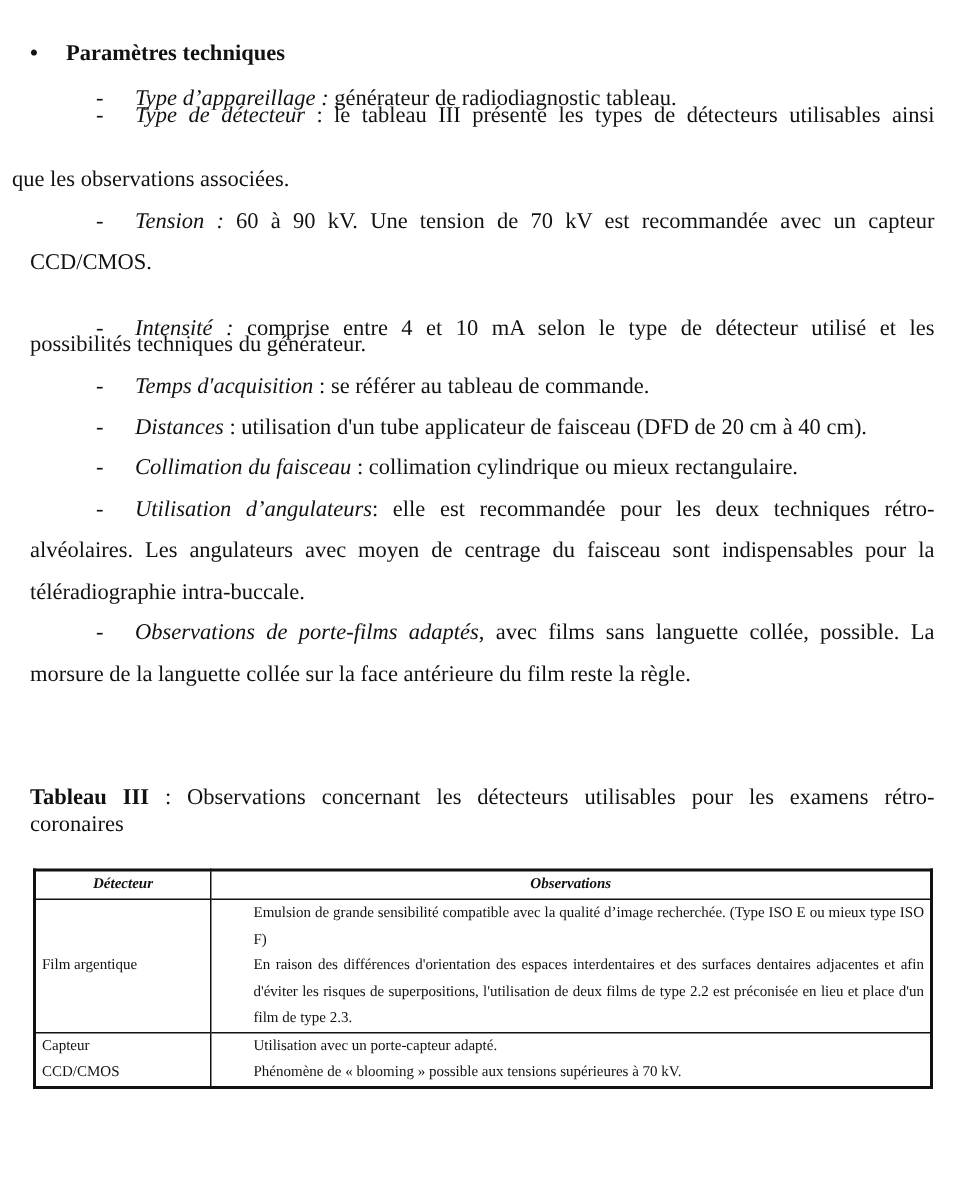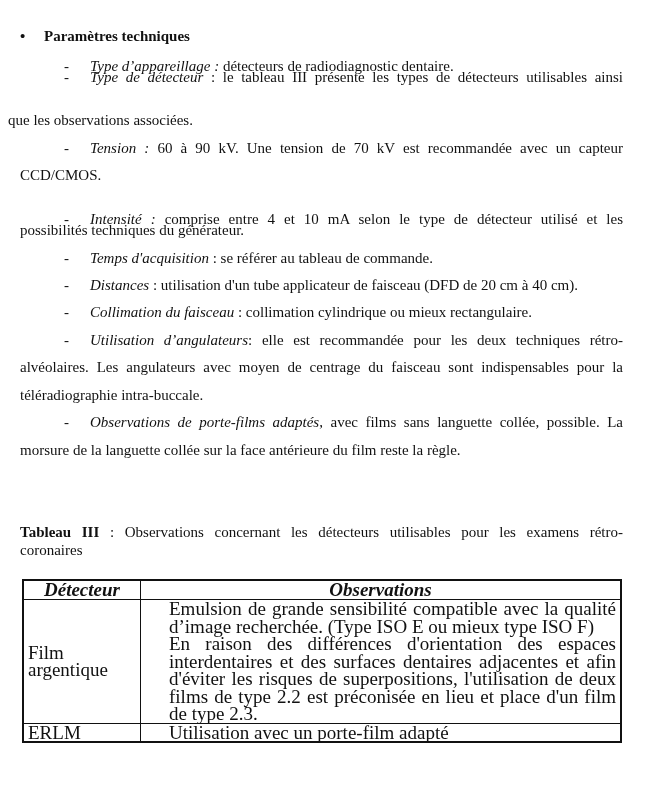--- a/index.html
+++ b/index.html
@@ -7,37 +7,37 @@
     width: 651px; height: 802px; position: relative; overflow: hidden;
     font-family: "Liberation Serif", "DejaVu Serif", serif;
     color: #111; font-size: 15px;
   }
   .line { position: absolute; white-space: nowrap; line-height: 18px; }
   .just { text-align: justify; text-align-last: justify; white-space: normal; }
   .b { font-weight: bold; }
   .i { font-style: italic; }
   table {
     position: absolute; left: 22px; top: 579px; width: 600px;
-    border-collapse: collapse; font-size: 19px; line-height: 17.5px;
+    border-collapse: collapse; font-size: 10px; line-height: 17.5px;
   }
   td, th { border: 1px solid #111; padding: 0 4px; vertical-align: middle; }
   table { border: 2px solid #111; }
   th { font-weight: bold; font-style: italic; text-align: center; height: 18px; padding: 0; }
   td.obs { text-align: justify; padding-left: 28px; }
   td.det { width: 108px; }
 </style>
 </head>
 <body>
 
 <div class="line b" style="left:20px; top:27px;">
   <span style="display:inline-block; width:24px;">•</span><span>Paramètres techniques</span>
 </div>
 
 <div class="line" style="left:64px; top:57px;">
-  <span style="display:inline-block;width:26px;">-</span><span class="i">Type d’appareillage :</span><span> détecteurs de radiodiagnostic dentaire.</span>
+  <span style="display:inline-block;width:26px;">-</span><span class="i">Type d’appareillage :</span><span> générateur de radiodiagnostic tableau.</span>
 </div>
 
 <div class="line just" style="left:64px; top:68px; width:559px;">
   <span style="display:inline-block;width:26px;">-</span><span class="i">Type de détecteur</span><span> : le tableau III présente les types de détecteurs utilisables ainsi</span>
 </div>
 <div class="line" style="left:8px; top:111px;">que les observations associées.</div>
 
 <div class="line just" style="left:64px; top:139px; width:559px;">
   <span style="display:inline-block;width:26px;">-</span><span class="i">Tension :</span><span> 60 à 90 kV. Une tension de 70 kV est recommandée avec un capteur</span>
 </div>
@@ -83,19 +83,23 @@
     <th>Observations</th>
   </tr>
   <tr>
     <td class="det">Film argentique</td>
     <td class="obs">
       <div>Emulsion de grande sensibilité compatible avec la qualité d’image recherchée. (Type ISO E ou mieux type ISO F)</div>
       <div>En raison des différences d'orientation des espaces interdentaires et des surfaces dentaires adjacentes et afin d'éviter les risques de superpositions, l'utilisation de deux films de type 2.2 est préconisée en lieu et place d'un film de type 2.3.</div>
     </td>
   </tr>
   <tr>
-    <td class="det">ERLM</td>
+    <td class="det">
+      <div>Capteur</div>
+      <div>CCD/CMOS</div>
+    </td>
     <td class="obs">
-      <div>Utilisation avec un porte-film adapté</div>
+      <div>Utilisation avec un porte-capteur adapté.</div>
+      <div>Phénomène de « blooming » possible aux tensions supérieures à 70 kV.</div>
     </td>
   </tr>
 </tbody>
   </table>
 
 </body></html>

